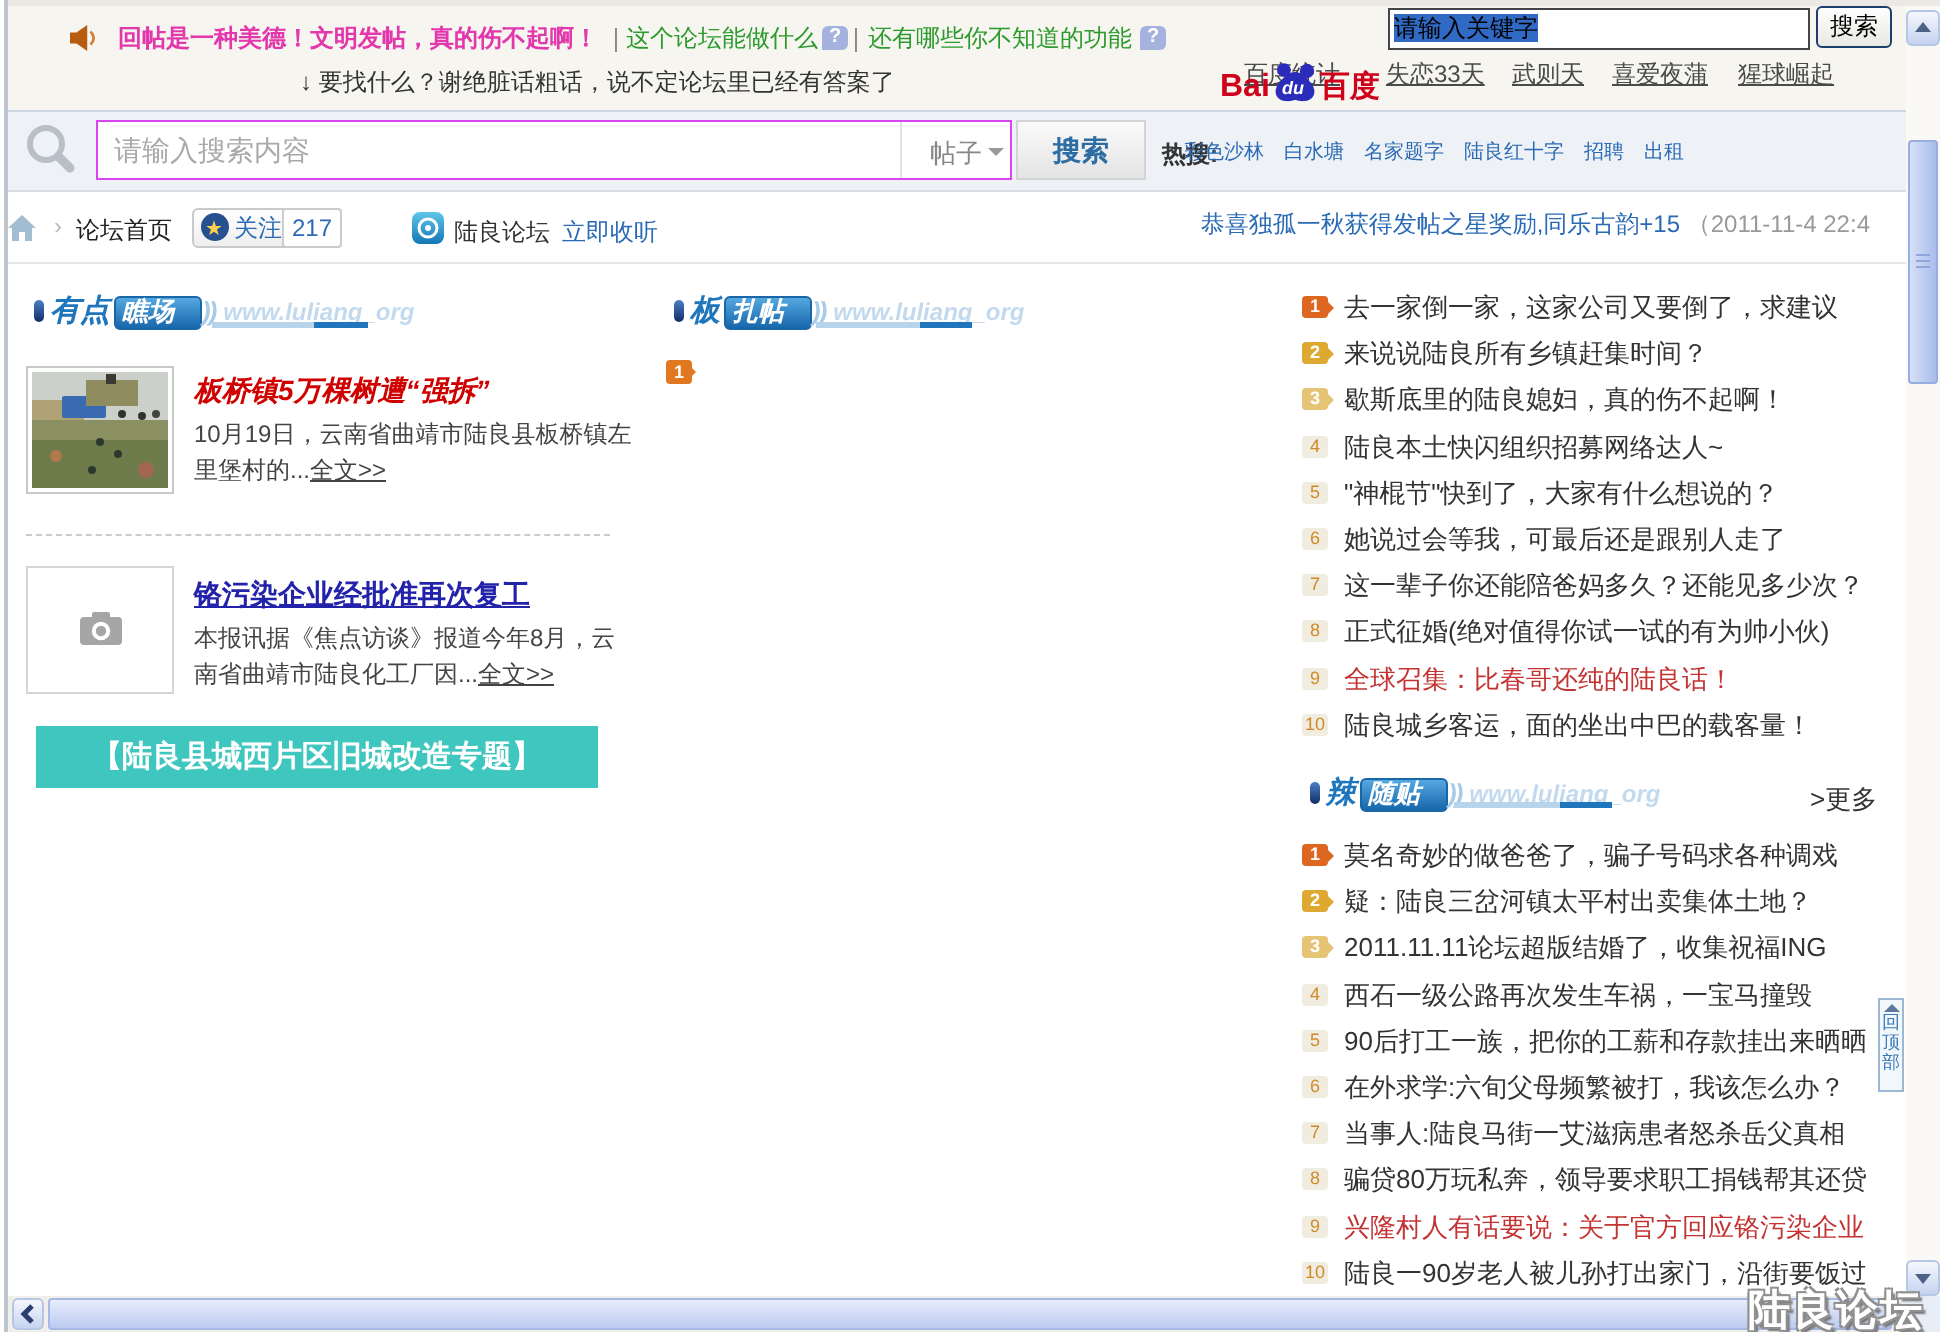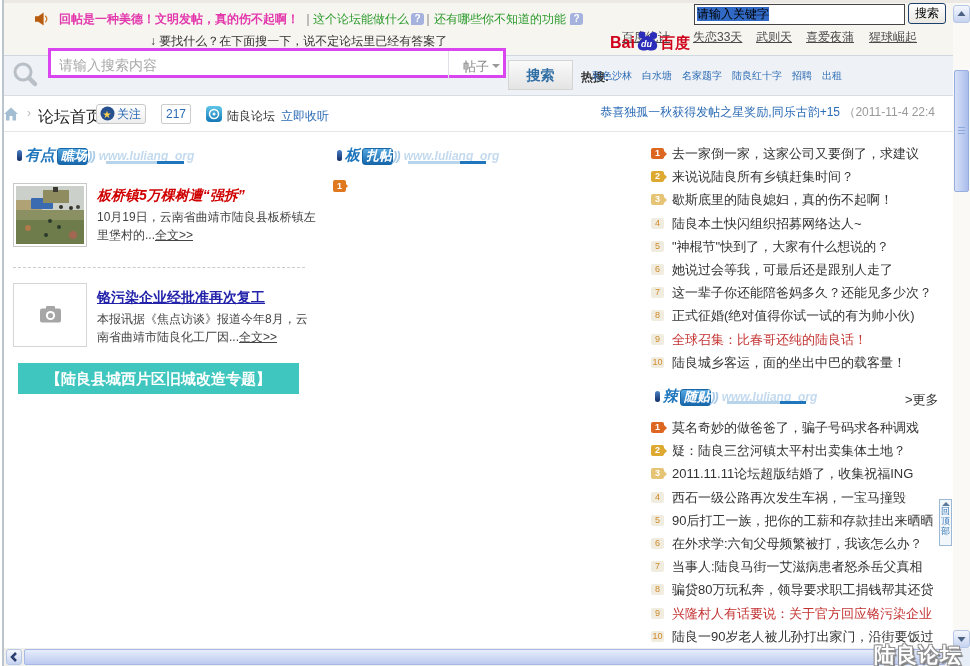--- a/index.html
+++ b/index.html
@@ -23,49 +23,49 @@
 
 #bdlogo { left:610px; top:3px; font-size:17px; font-weight:bold; white-space:nowrap; z-index:5;margin-top:28px; }
 #bdinput { left:694px; top:4px; width:211px; height:21px; background:#fff; border:1px solid #444; font-size:12px; line-height:19px; padding-left:2px; z-index:5; }
 #bdinput span { background:#316ac5; color:#000000; }
 #bdbtn { left:908px; top:3px; width:38px; height:21px; border:1px solid #1d3f6e; border-radius:3px; background:linear-gradient(#fefefe,#e9e8e2); font-size:12px; text-align:center; line-height:19px; color:#000; z-index:5; }
 #bdlinks { left:622px; top:29px; font-size:12px; color:#4a4a4a; white-space:nowrap; }
 #bdlinks u { margin-right:18px; }
 
 
 #searchsec { left:4px; top:55px; width:949px; height:41px; background:#eef1f5; border-top:1px solid #cfd8e0; border-bottom:1px solid #d7dde3; }
-#sinput { left:48px; top:48px; width:458px; height:30px; background:#fff; border:3px solid #d946ef; }
+#sinput { left:48px; top:60px; width:458px; height:30px; background:#fff; border:1px solid #d946ef; }
 #sinput .ph { position:absolute; left:8px; top:6px; font-size:14px; color:#a9a9a9; }
 #sinput .typ { position:absolute; right:14px; top:7px; font-size:13px; color:#888; }
 #sinput .dar { position:absolute; right:3px; top:13px; width:0; height:0; border:4px solid transparent; border-top-color:#999; }
 #sinput .vline { position:absolute; right:54px; top:0; width:1px; height:28px; background:#dfe3e7; }
 #sbtn { left:508px; top:60px; width:65px; height:30px; background:linear-gradient(#fafafa,#e4e4e4); border:1px solid #d4d4d4; text-align:center; line-height:28px; font-size:14px; font-weight:bold; color:#2e6da4; }
 #hotsou { left:581px; top:69px; font-size:12px; color:#333; font-weight:bold; }
 #hotlinks { left:592px; top:69px; font-size:10px; color:#2b6bb5; white-space:nowrap;text-align:center; }
 #hotlinks span { margin-right:10px; }
 
 
 #navrow { left:4px; top:96px; width:949px; height:36px; background:#fff; border-bottom:1px solid #e7e7e7; }
-#crumb { left:38px; top:107px; font-size:16px; color:#222; }
+#crumb { left:38px; top:107px; font-size:12px; color:#222; }
 #caret { left:27px; top:106px; font-size:12px; color:#bbb; }
 #homeic { left:4px; top:107px; }
 #followbtn { left:96px; top:104px; width:50px; height:20px; border:1px solid #c9c9c9; border-radius:3px; background:linear-gradient(#fff,#eee); font-size:12px; color:#2b6bb5; line-height:18px; white-space:nowrap; }
-#fcount { left:161px; top:104px; width:30px; height:20px; border:1px solid #ccc; border-radius:2px; background:#fff; font-size:12px; color:#2b6bb5; text-align:center; line-height:18px; }
+#fcount { left:141px; top:104px; width:30px; height:20px; border:1px solid #ccc; border-radius:2px; background:#fff; font-size:12px; color:#2b6bb5; text-align:center; line-height:18px; }
 #txicon { left:206px; top:106px; width:16px; height:16px; }
 #txt1 { left:227px; top:108px; font-size:12px; color:#333; }
 #txt2 { left:281px; top:108px; font-size:12px; color:#2b6bb5; }
 #annright { left:594px; top:104px; width:341px; height:15px; overflow:hidden; font-size:12px; white-space:nowrap;text-align:right; }
 #annright a { color:#2b6bb5; text-decoration:none; }
 #annright i { color:#999; font-style:normal; }
 
 
 .shead { height:20px; white-space:nowrap; }
 .pill { display:inline-block; width:5px; height:11px; background:linear-gradient(#4a80c8,#122c66); border-radius:2.5px; vertical-align:-1px; margin-right:3px; }
 .hit { font-style:italic; font-weight:bold; font-size:15px; color:#1f76bd; margin-right:2px; }
-.hbox { display:inline-block; font-style:italic; font-weight:bold; font-size:13px; color:#fff; background:linear-gradient(#55a8e0,#1767ac); border:1px solid #1a67a8; border-radius:3px; padding:0 0 1px 3px; line-height:14px; }
+.hbox { display:inline-block; font-style:italic; font-weight:bold; font-size:13px; color:#fff; background:linear-gradient(#55a8e0,#1767ac); border:1px solid #1a67a8; border-radius:3px; padding:0 13px 1px 3px; line-height:14px; }
 .hpar { font-style:italic; font-weight:bold; font-size:13px; color:#a8cbe8; letter-spacing:-1px; }
 .wm { font-style:italic; font-weight:bold; font-size:12px; color:#c3daee; letter-spacing:0; margin-left:4px; }
 .uline { position:absolute; height:3px; background:#b8d4ea; }
 .uline b { position:absolute; right:0; top:0; width:30px; height:3px; background:#1f76bd; }
 
 
 #photo1 { left:13px; top:183px; width:74px; height:64px; border:1px solid #c8c8c8; background:#fff; padding:2px; }
 #photo2 { left:13px; top:283px; width:74px; height:64px; border:1px solid #d5d5d5; background:#fff; }
 .t1 { left:97px; top:187px; font-size:14px; font-weight:bold; color:#d00000;font-style:italic; }
 .b1 { left:97px; top:208px; font-size:12px; color:#444; line-height:18px; }
@@ -109,21 +109,21 @@
           <path d="M9.5 3.5 Q12.5 6.5 9.5 9.5" stroke="#d08030" stroke-width="1.2" fill="none"></path>
         </svg></span>
     <span class="mag" style="position:absolute;left:55px">回帖是一种美德！文明发帖，真的伤不起啊！</span>
     <span class="sep" style="position:absolute;left:298px">｜</span>
       <span class="grn" style="position:absolute;left:309px">这个论坛能做什么</span>
       <span class="qbub" style="position:absolute;left:406px;top:4px">?</span>
     <span class="sep" style="position:absolute;left:418px">｜</span>
       <span class="grn" style="position:absolute;left:430px">还有哪些你不知道的功能</span>
       <span class="qbub" style="position:absolute;left:565px;top:4px">?</span>
   </div>
-  <div id="findrow">↓ 要找什么？在下面搜一下，说不定论坛里已经有答案了</div>
+  <div id="findrow">↓ 要找什么？谢绝脏话粗话，说不定论坛里已经有答案了</div>
 </div>
 <div class="abs" id="bdlogo"><span style="color:#d0021b;font-size:16px">Bai</span><svg width="23" height="22" viewBox="0 0 23 22" style="vertical-align:-5px;margin:0 1px">
       <circle cx="6" cy="4" r="3.4" fill="#2c2cba"></circle>
       <circle cx="17.5" cy="4.5" r="3.6" fill="#2c2cba"></circle>
       <path d="M11.5 5 C15 5 17 7.5 19.5 10.5 C22.5 14 21.5 19 16.5 19.5 C13 19.8 12.5 19 11.5 19 C10.5 19 10 19.8 6.5 19.5 C1.5 19 0.5 14 3.5 10.5 C6 7.5 8 5 11.5 5 Z" fill="#2c2cba"></path>
       <text x="5" y="16" fill="#fff" font-size="9" font-weight="bold" font-style="italic">du</text>
     </svg><span style="color:#d0021b;font-size:15px">百度</span></div>
 <div class="abs" id="bdinput"><span>请输入关键字</span></div>
 <div class="abs" id="bdbtn">搜索</div>
 <div class="abs" id="bdlinks">

